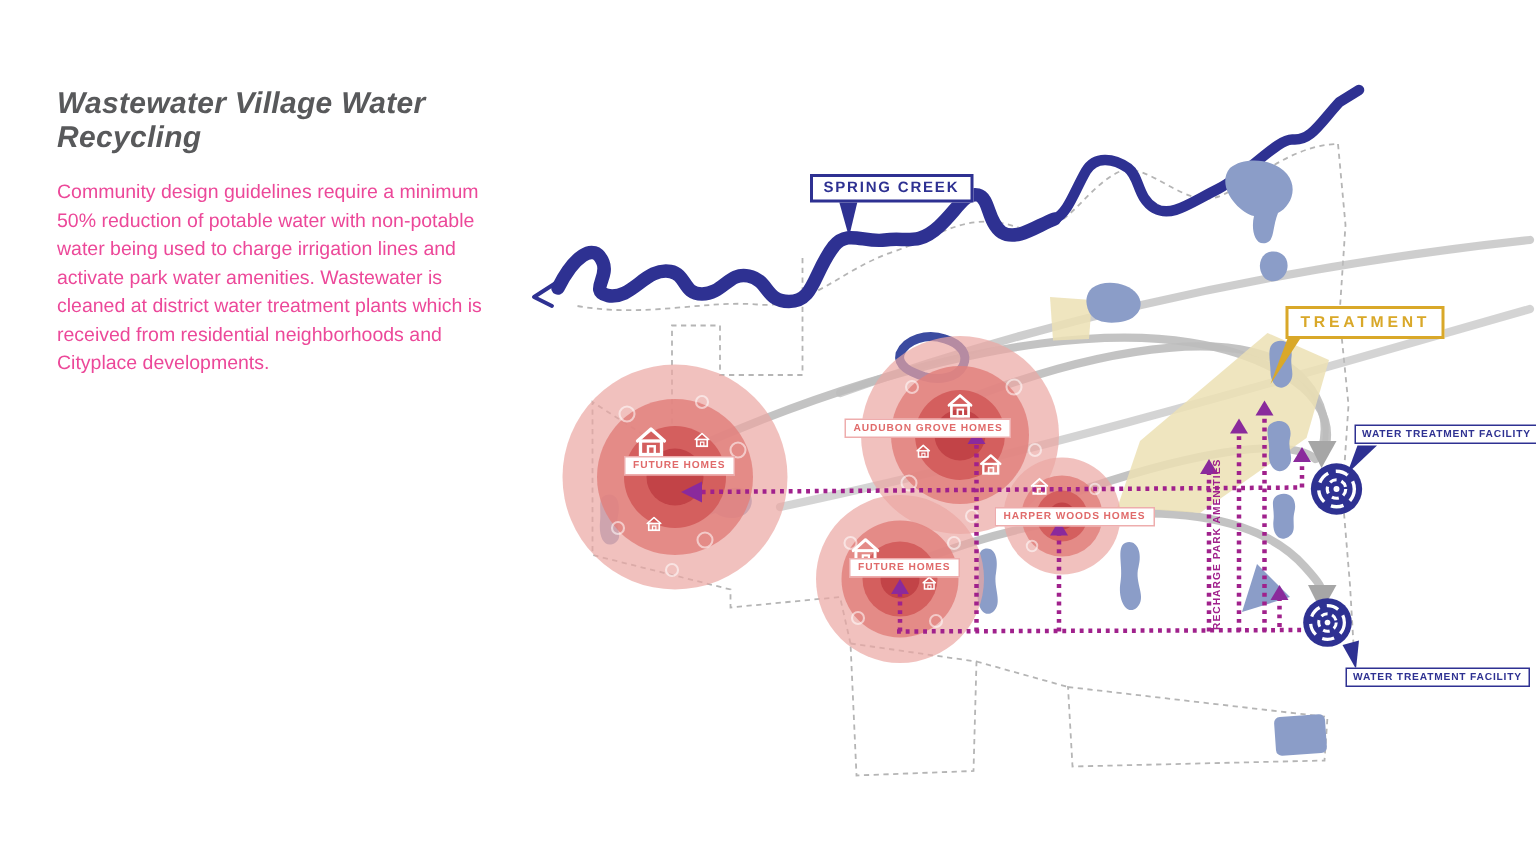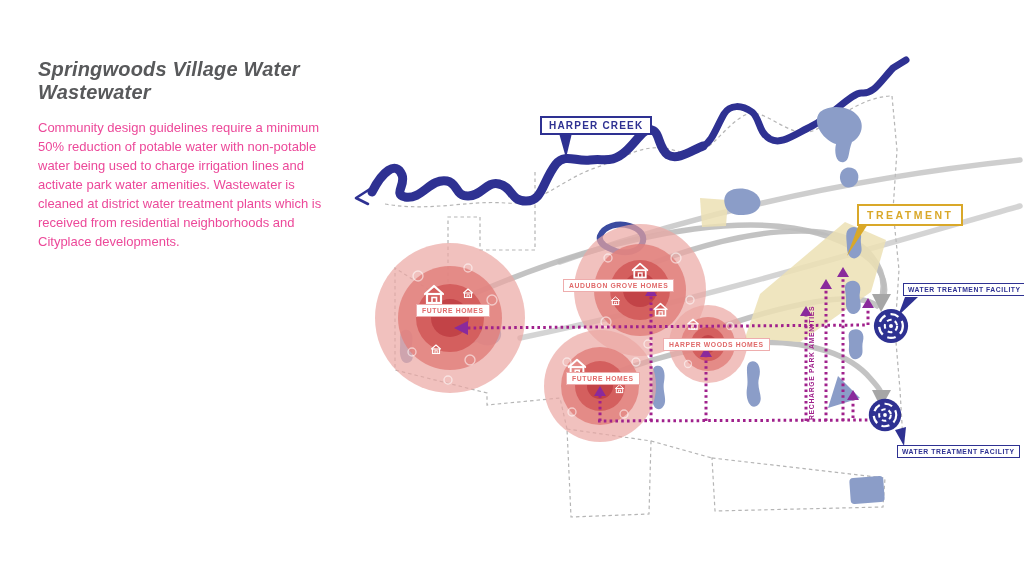--- a/index.html
+++ b/index.html
@@ -185,25 +185,25 @@
 
     <use href="#plant" x="872" y="307" width="38" height="38"></use>
     <use href="#plant" x="867" y="397" width="36" height="36"></use>
 
     <polygon points="905,297 918,297 898,316" fill="#2e3192"></polygon>
     <polygon points="895,430 906,427 904,446" fill="#2e3192"></polygon>
     <polygon points="859,224 868,224 847,256" fill="#d9a829"></polygon>
   </svg>
 
   <div class="panel">
-    <h1 class="title">Springwoods Village Water Wastewater</h1>
+    <h1 class="title">Wastewater Village Water Recycling</h1>
     <p class="desc">Community design guidelines require a minimum 50% reduction of potable water with non-potable water being used to charge irrigation lines and activate park water amenities. Wastewater is cleaned at district water treatment plants which is received from residential neighborhoods and Cityplace developments.</p>
   </div>
 
-  <div class="lbl lbl-creek" style="left:540px;top:116px;">HARPER CREEK</div>
+  <div class="lbl lbl-creek" style="left:540px;top:116px;">SPRING CREEK</div>
 
   <div class="lbl lbl-cityplace" style="left:857px;top:204px;">TREATMENT</div>
 
   <div class="lbl lbl-facility" style="left:903px;top:283px;">WATER TREATMENT FACILITY</div>
 
   <div class="lbl lbl-facility" style="left:897px;top:445px;">WATER TREATMENT FACILITY</div>
 
   <div class="lbl lbl-hood" style="left:416px;top:304px;">FUTURE HOMES</div>
 
   <div class="lbl lbl-hood" style="left:563px;top:279px;">AUDUBON GROVE HOMES</div>

